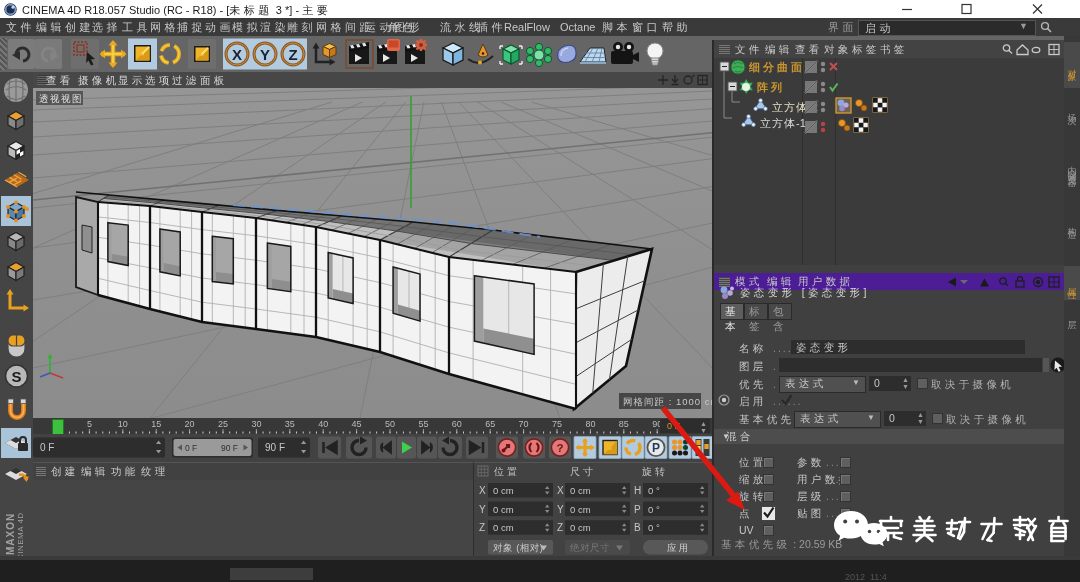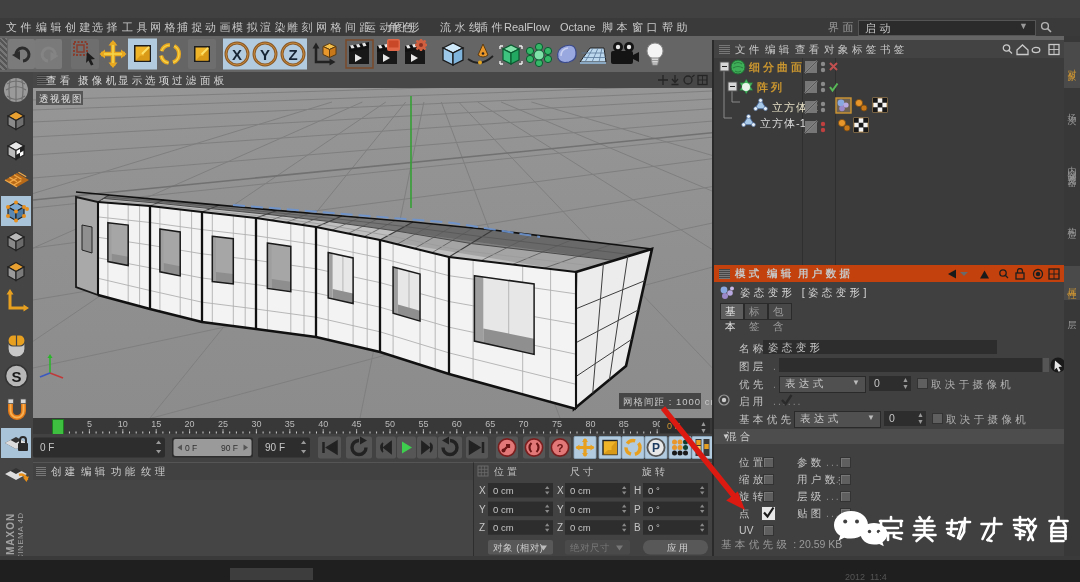--- a/index.html
+++ b/index.html
@@ -5,20 +5,33 @@
 #root{position:relative;width:1080px;height:582px;overflow:hidden;background:#414141;
   font-family:"Liberation Sans",sans-serif;-webkit-font-smoothing:antialiased;}
 .abs{position:absolute;}
 .cjk{letter-spacing:0.32em;}
 .menu span{margin:0;}
 svg{display:block;}
 </style></head>
 <body>
 <div id="root">
 
+<div class="abs" style="left:0;top:0;width:1080px;height:18px;background:#ffffff;color:#1c1c1c;font-size:11px;">
+  <svg class="abs" style="left:4px;top:2.5px" width="13" height="13" viewBox="0 0 13 13">
+    <circle cx="6.5" cy="6.5" r="6.2" fill="#1b2f52"></circle>
+    <circle cx="6.5" cy="6.5" r="4.9" fill="none" stroke="#7f98c0" stroke-width="1.6"></circle>
+    <circle cx="9" cy="4.2" r="1.6" fill="#c8d4e8"></circle>
+  </svg>
+  <span class="abs" style="left:22px;top:2.5px;white-space:nowrap">CINEMA 4D R18.057 Studio (RC - R18) - [<span class="cjk">未标题</span> 3 *] - <span class="cjk">主要</span></span>
+  <svg class="abs" style="left:896px;top:0" width="160" height="18" viewBox="0 0 160 18">
+    <line x1="6" y1="9.5" x2="16" y2="9.5" stroke="#333" stroke-width="1.2"></line>
+    <rect x="66" y="4.5" width="9" height="9" fill="none" stroke="#333" stroke-width="1.2"></rect>
+    <path d="M137 4.5 L146 13.5 M146 4.5 L137 13.5" stroke="#333" stroke-width="1.2"></path>
+  </svg>
+</div>
 
 <div class="abs menu" style="left:0;top:18px;width:1080px;height:18px;background:#3a3a3a;color:#c9c9c9;font-size:11px;line-height:18px;white-space:nowrap;">
   <span class="abs cjk" style="left:6px">文件</span>
   <span class="abs cjk" style="left:36px">编辑</span>
   <span class="abs cjk" style="left:65px">创建</span>
   <span class="abs cjk" style="left:92px">选择</span>
   <span class="abs cjk" style="left:122px">工具</span>
   <span class="abs cjk" style="left:150px">网格</span>
   <span class="abs cjk" style="left:177px">捕捉</span>
   <span class="abs cjk" style="left:205px">动画</span>
@@ -915,21 +928,21 @@
         <rect x="159" y="40" width="14" height="14" fill="#f4f4f4" stroke="#b89050" stroke-width="1"></rect>
         <path d="M159 40 h4.7 v4.7 h-4.7 z M168.3 40 h4.7 v4.7 h-4.7 z M163.7 44.7 h4.7 v4.7 h-4.7 z M159 49.3 h4.7 v4.7 h-4.7 z M168.3 49.3 h4.7 v4.7 h-4.7 z" fill="#181818"></path>
       </g>
       <use href="#phong" x="-17" y="20"></use>
       <use href="#chk" x="-19" y="20"></use>
     </g>
   </svg>
 </div>
 
 <div class="abs" style="left:712px;top:265px;width:352px;height:291px;background:#404040;border-left:2px solid #2a2a2a;color:#c6c6c6;font-size:10.5px;">
-  <div class="abs" style="left:0;top:0;width:352px;height:17px;background:#c2410c;line-height:17px;font-weight:bold;">
+  <div class="abs" style="left:0;top:8px;width:352px;height:17px;background:#4c1d95;line-height:17px;">
     <div class="abs" style="left:5px;top:4px;width:11px;height:10px;background:repeating-linear-gradient(0deg,#777 0 1px,#464646 1px 2px);"></div>
     <span class="abs cjk" style="left:21px">模式</span>
     <span class="abs cjk" style="left:53px">编辑</span>
     <span class="abs cjk" style="left:84px">用户数据</span>
     <svg class="abs" style="left:232px;top:2.5px" width="116" height="12" viewBox="0 0 116 12">
       <path d="M10 1.5 l-8 4.5 l8 4.5 z" fill="#1a1a1a"></path>
       <path d="M14 4 l4 4 l4 -4 z" fill="#6a6a6a"></path>
       <path d="M34 10.5 l4.5 -8 l4.5 8 z" fill="#1a1a1a"></path>
       <g stroke="#1e1e1e" stroke-width="1.3" fill="none">
         <circle cx="57" cy="5" r="3.2"></circle>
@@ -951,21 +964,21 @@
           <circle cx="14" cy="3.5" r="2" fill="#c8b8e8"></circle>
         </svg>
   </div>
   <span class="abs cjk" style="left:26px;top:21px;color:#d6d6d6">姿态变形 [姿态变形]</span>
 
   <div class="abs cjk" style="left:6px;top:38px;width:22px;height:15px;background:#5d5d5d;border:1px solid #2a2a2a;color:#e8e8e8;text-align:center;line-height:15px;">基本</div>
   <div class="abs cjk" style="left:30px;top:38px;width:22px;height:15px;background:#484848;border:1px solid #2a2a2a;color:#9a9a9a;text-align:center;line-height:15px;">标签</div>
   <div class="abs cjk" style="left:54px;top:38px;width:22px;height:15px;background:#484848;border:1px solid #2a2a2a;color:#9a9a9a;text-align:center;line-height:15px;">包含</div>
 
   <span class="abs cjk" style="left:25px;top:77px">名称 <span style="letter-spacing:2px;color:#888">.....</span></span>
-  <div class="abs" style="left:49px;top:75px;width:234px;height:14px;background:#2d2d2d;">
+  <div class="abs" style="left:77px;top:75px;width:234px;height:14px;background:#2d2d2d;">
         <span class="abs cjk" style="left:5px;top:1px">姿态变形</span>
       </div>
   <span class="abs cjk" style="left:25px;top:95px">图层 <span style="letter-spacing:2px;color:#888">.....</span></span>
   <div class="abs" style="left:65px;top:93px;width:263px;height:14px;background:#2d2d2d;"></div>
   <div class="abs" style="left:329px;top:93px;width:6px;height:14px;background:#555;"></div>
   <svg class="abs" style="left:336px;top:92px" width="16" height="16" viewBox="0 0 16 16">
         <circle cx="8" cy="8" r="7.5" fill="#1a1a1a"></circle>
         <path d="M5 3.5 l7 6 l-3.4 0.4 l2 4 l-2 0.8 l-2 -4 l-2.2 2.2 z" fill="#e8e8e8"></path>
       </svg>
 

